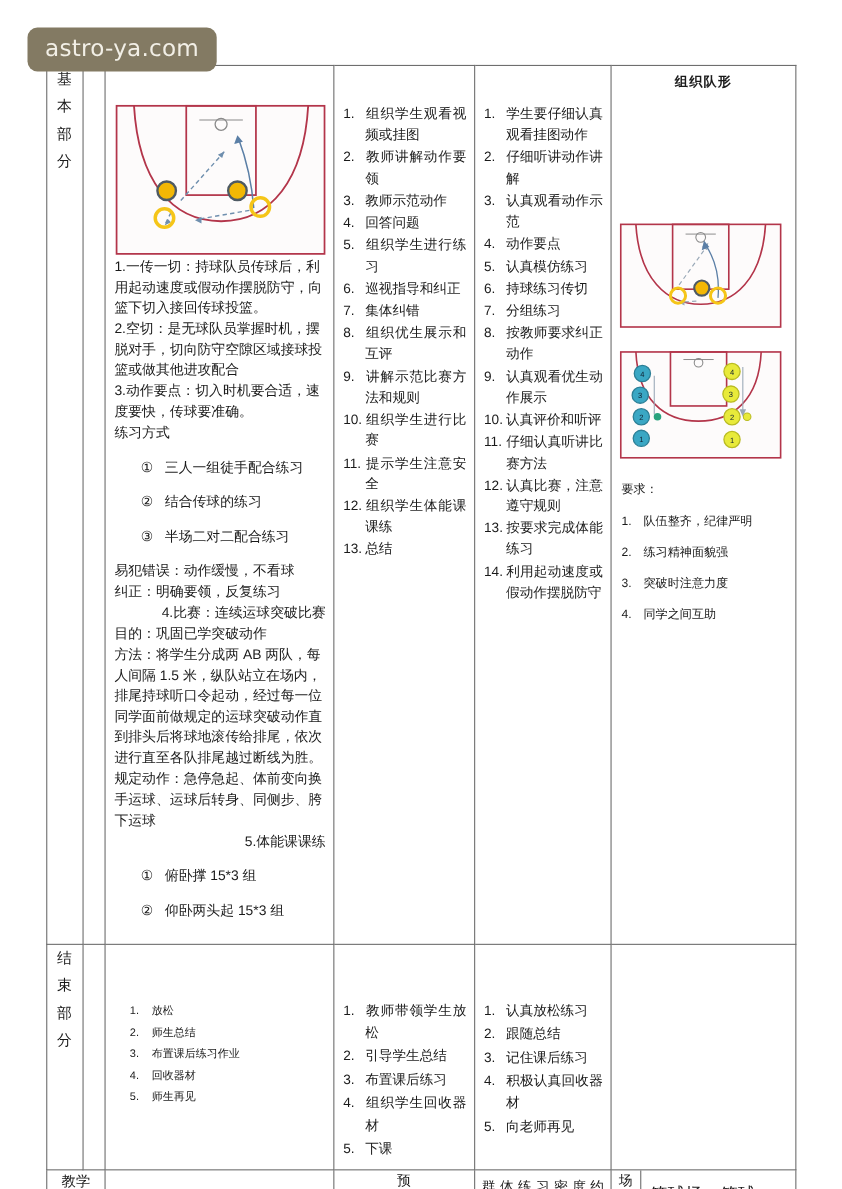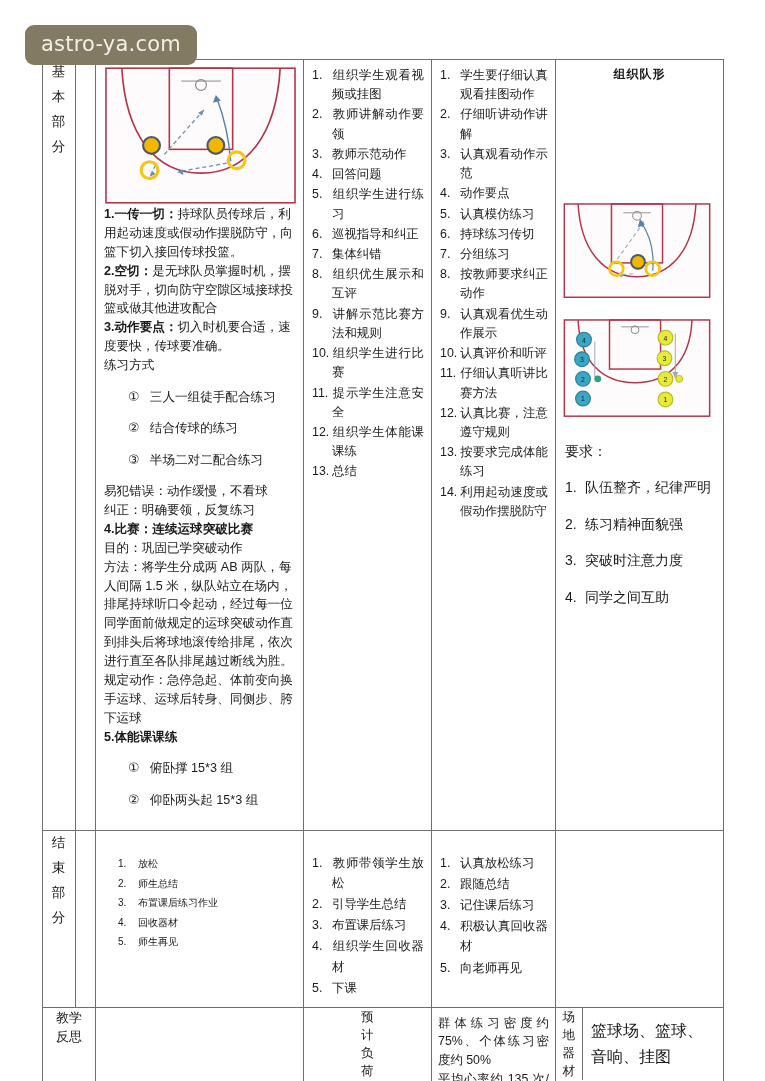--- a/index.html
+++ b/index.html
@@ -33,36 +33,36 @@
     width:681px;
     border-collapse:collapse;
     table-layout:fixed;
   }
   table.sheet td{
     border:1px solid #6e6e6e;
     vertical-align:top;
     padding:0;
     background:#fff;
   }
-  .cell-pad{padding:6px 7px 8px 8px;}
+  .cell-pad{padding:6px 7px 8px 8px;margin-top:28px;}
 
   
   .vlabel{
     text-align:center;
     vertical-align:middle;
     font-size:13.5px;
     line-height:1.85;
     letter-spacing:1px;
     padding:4px 2px;
   }
   .vlabel span{display:block;}
 
   
   .spacer{background:#fff;}
-  .b{font-weight:bold;}
+  .b{font-weight:normal;text-align:right;}
 
   
   ol.num{
     margin:0;padding:0;list-style:none;
     font-size:12.4px;line-height:1.55;
   }
   ol.num li{
     display:block;
     padding-left:20px;
     text-indent:-20px;
@@ -76,21 +76,21 @@
   .left-body{font-size:12.6px;line-height:1.5;}
   .left-body .line{margin:0;}
   .circ-list{margin:2px 0 2px 0;}
   .circ-list .ci{padding-left:40px;text-indent:-16px;}
 
   
   .formation-title{
     text-align:center;font-weight:bold;font-size:12px;
     padding:6px 0 4px 0;letter-spacing:1px;
   }
-  .req{font-size:14px;line-height:1.6;margin-top:6px;}
+  .req{font-size:11px;line-height:1.6;margin-top:6px;}
   .req .rq{padding-left:20px;text-indent:-20px;}
 
   
   .refl-label{
     text-align:center;vertical-align:middle;font-size:13px;line-height:1.5;
   }
   .load-label{
     text-align:center;vertical-align:middle;font-size:12.5px;line-height:1.45;
     letter-spacing:.5px;
   }

